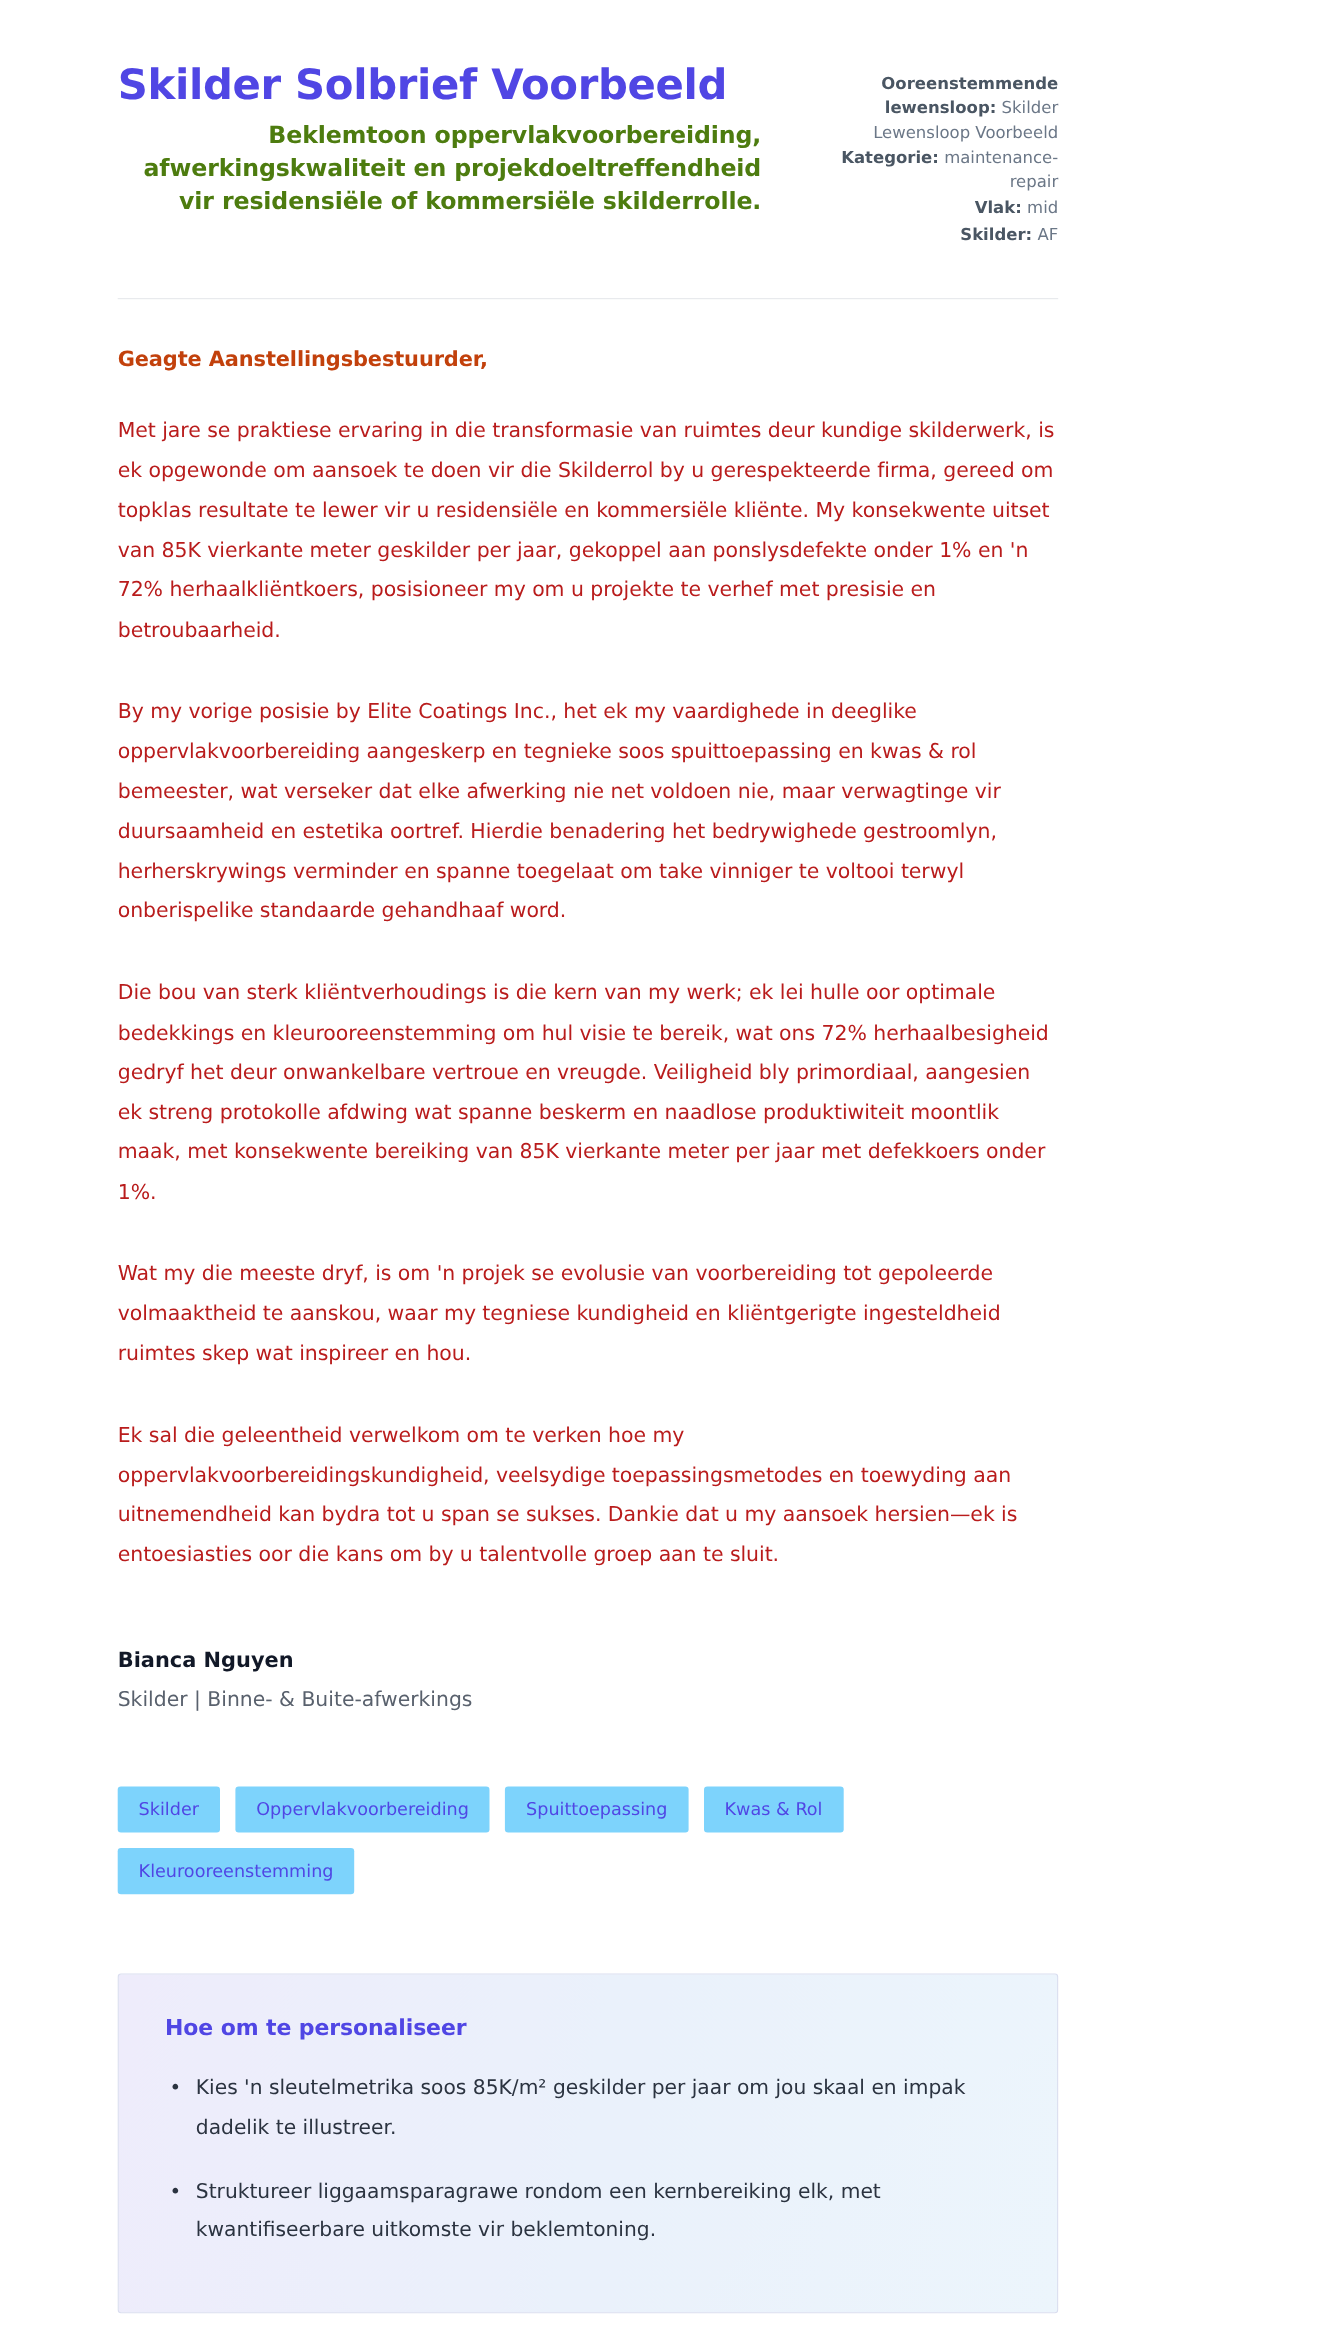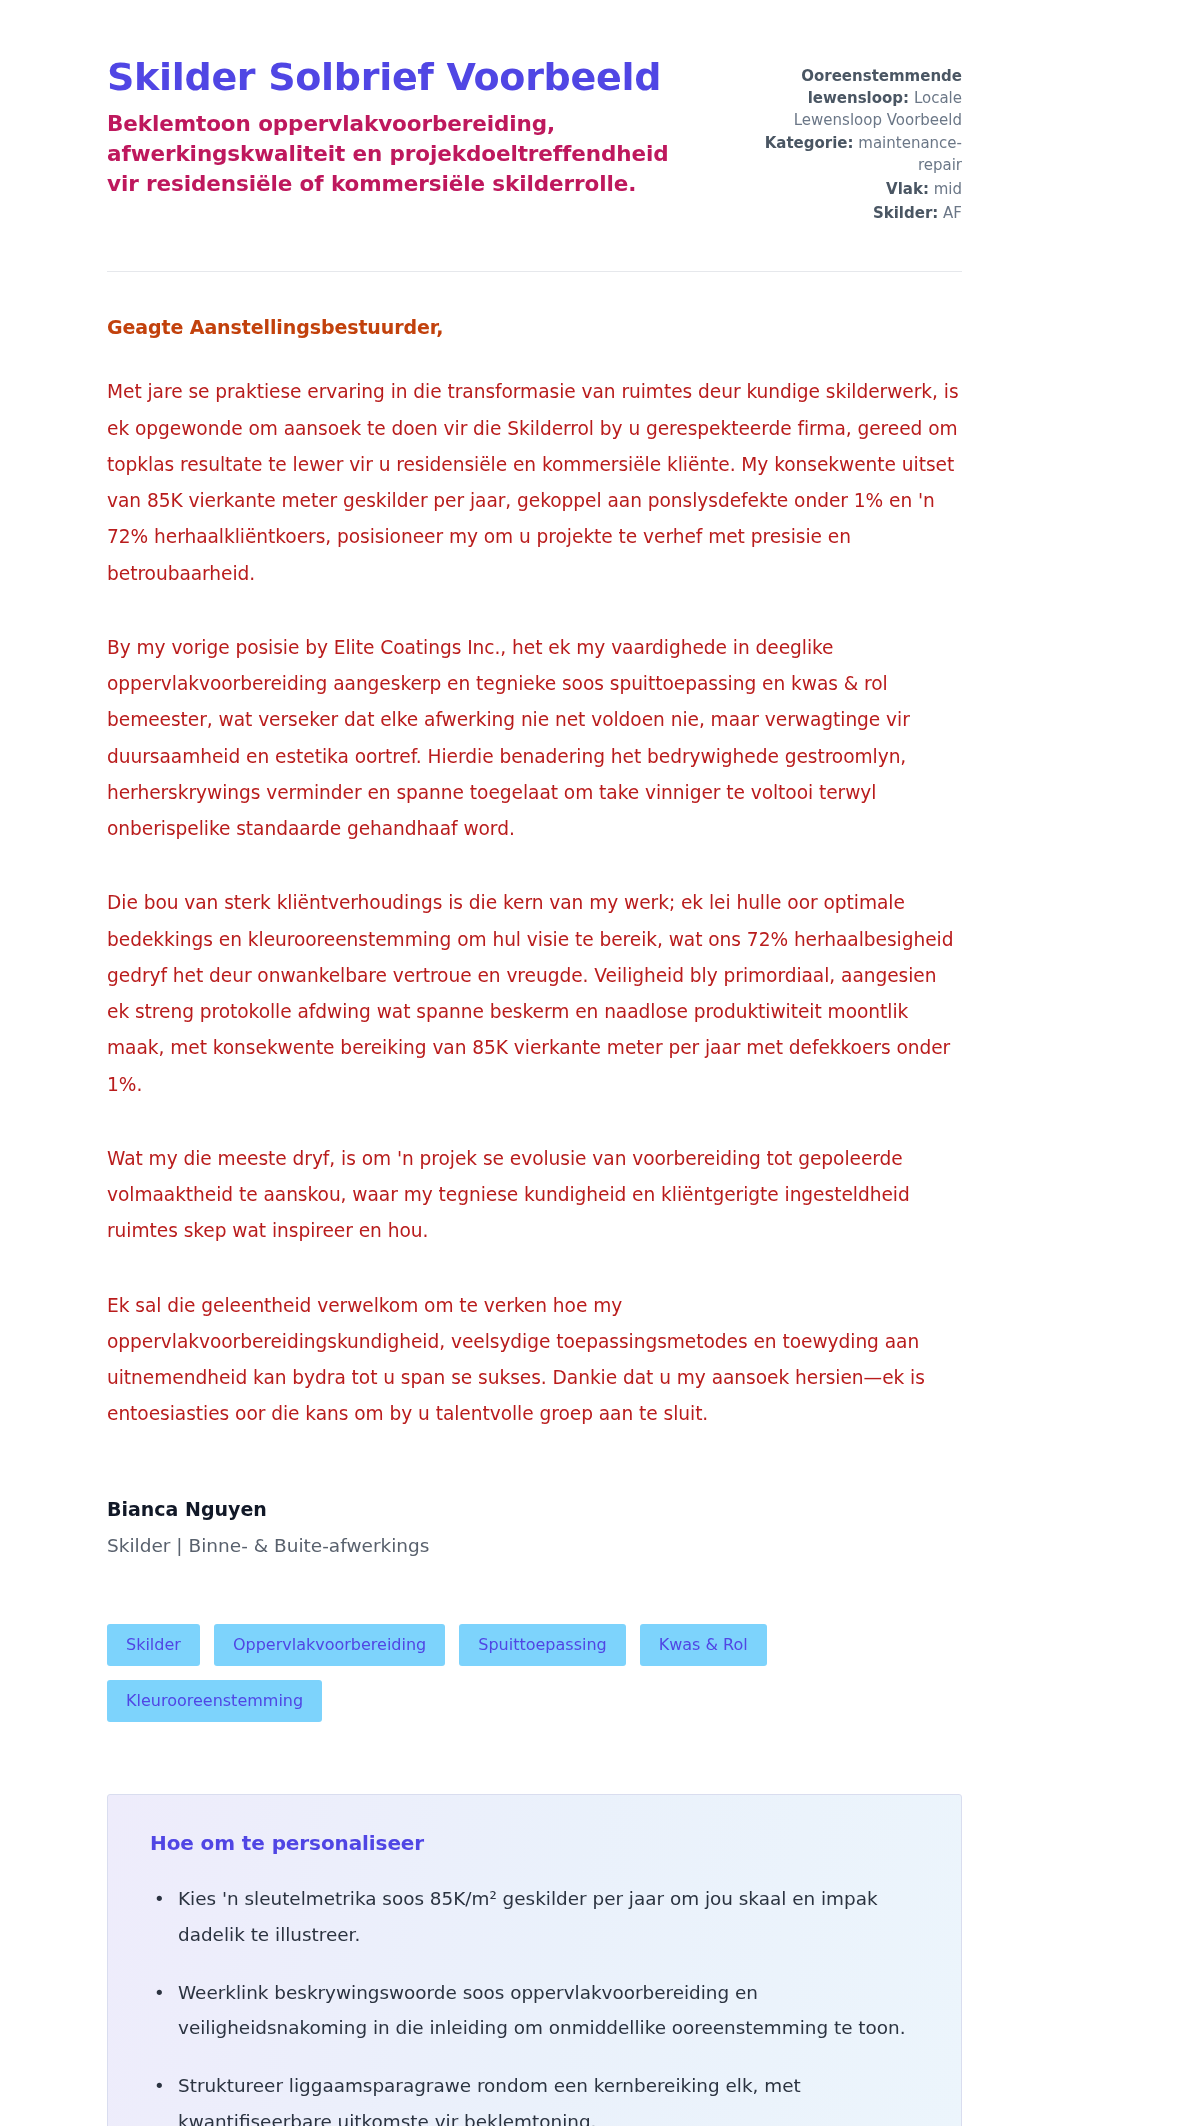--- a/index.html
+++ b/index.html
@@ -40,22 +40,23 @@
     line-height: 1.12;
     font-weight: 700;
     color: #5046e4;
     letter-spacing: -0.3px;
   }
   .doc-subtitle {
     margin: 10px 0 16px 0;
     font-size: 21.5px;
     line-height: 1.40;
     font-weight: 700;
-    color: #be185d;
+    color: #4d7c0f;
     letter-spacing: -0.1px;
+    text-align: right;
   }
 
   .header-meta {
     flex: 0 0 auto;
     width: 230px;
     text-align: right;
     font-size: 15px;
     line-height: 1.45;
     color: #6b7787;
     padding-top: 14px;
@@ -175,21 +176,21 @@
   <div class="header">
 
     <div class="header-left">
       <h1 class="doc-title">Skilder Solbrief Voorbeeld</h1>
       <p class="doc-subtitle">Beklemtoon oppervlakvoorbereiding, afwerkingskwaliteit en projekdoeltreffendheid vir residensiële of kommersiële skilderrolle.</p>
     </div>
 
     <div class="header-meta">
       <div class="meta-row">
         <span class="meta-label">Ooreenstemmende lewensloop:</span>
-        <span class="meta-value">Locale Lewensloop Voorbeeld</span>
+        <span class="meta-value">Skilder Lewensloop Voorbeeld</span>
       </div>
       <div class="meta-row">
         <span class="meta-label">Kategorie:</span>
         <span class="meta-value">maintenance-repair</span>
       </div>
       <div class="meta-row">
         <span class="meta-label">Vlak:</span>
         <span class="meta-value">mid</span>
       </div>
       <div class="meta-row">
@@ -224,18 +225,17 @@
     <span class="tag">Oppervlakvoorbereiding</span>
     <span class="tag">Spuittoepassing</span>
     <span class="tag">Kwas &amp; Rol</span>
     <span class="tag">Kleurooreenstemming</span>
   </div>
 
   <div class="tips">
     <h2 class="tips-title">Hoe om te personaliseer</h2>
     <ul class="tips-list">
       <li>Kies 'n sleutelmetrika soos 85K/m² geskilder per jaar om jou skaal en impak dadelik te illustreer.</li>
-      <li>Weerklink beskrywingswoorde soos oppervlakvoorbereiding en veiligheidsnakoming in die inleiding om onmiddellike ooreenstemming te toon.</li>
       <li>Struktureer liggaamsparagrawe rondom een kernbereiking elk, met kwantifiseerbare uitkomste vir beklemtoning.</li>
     </ul>
   </div>
 
 </div>
 
 </body></html>

